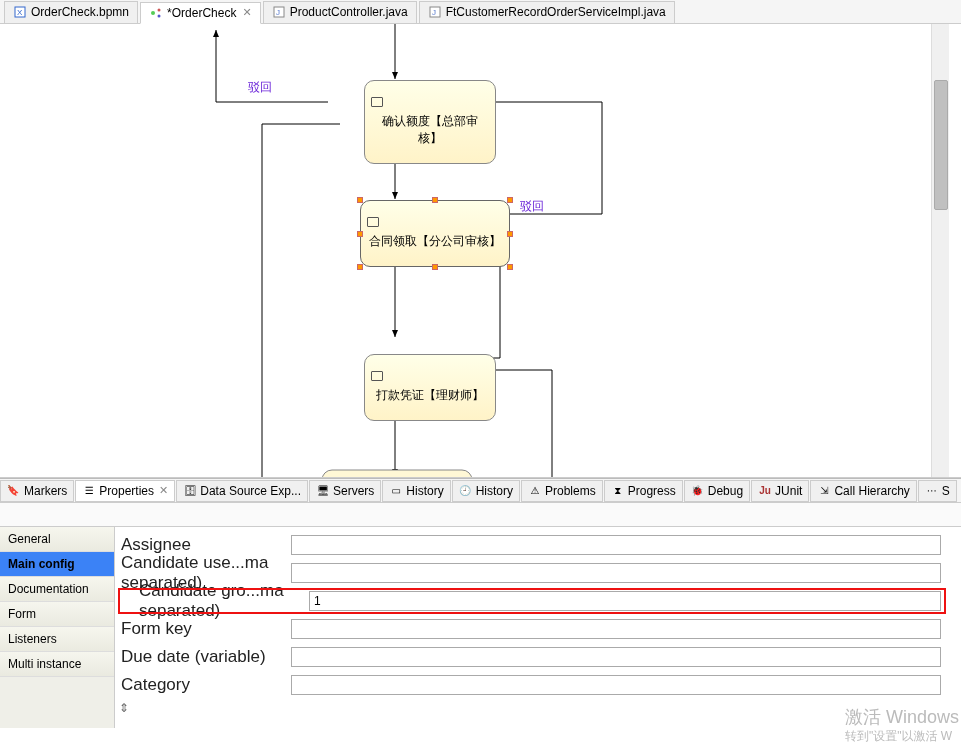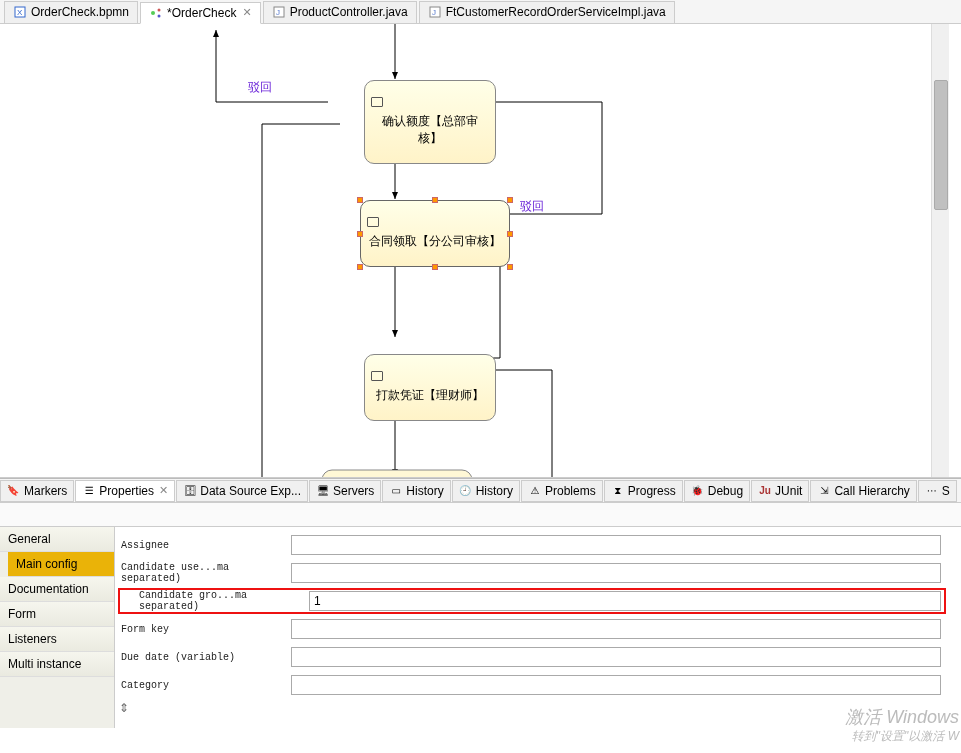--- a/index.html
+++ b/index.html
@@ -28,30 +28,30 @@
 .view-tabs { display: flex; height: 24px; border-top: 1px solid #bbb; background: #f5f5f5; align-items: center; overflow: hidden; }
 .view-tab { display: flex; align-items: center; gap: 3px; padding: 3px 6px; border: 1px solid #ccc; background: #f0f0f0; margin-right: 1px; cursor: pointer; white-space: nowrap; height: 22px; }
 .view-tab.active { background: #fff; }
 .vt-ico { width: 14px; height: 14px; display: inline-flex; align-items: center; justify-content: center; font-size: 10px; }
 
 .props-area { display: flex; height: 226px; border-top: 1px solid #ccc; }
 .props-toolbar { height: 24px; border-bottom: 1px solid #ccc; background: #fafafa; }
 .props-body { display: flex; flex: 1; }
 .props-sidebar { width: 115px; background: #efefe8; border-right: 1px solid #ccc; }
 .side-item { padding: 5px 8px; border-bottom: 1px solid #ddd; background: linear-gradient(#f6f6ee, #eaeae0); cursor: pointer; }
-.side-item.bold { font-weight: normal; background: #eab308; margin-left: 8px; }
+.side-item.bold { font-weight: bold; background: #3b82f6; }
 .props-fields { flex: 1; overflow: auto; padding-top: 6px; }
 .field-row { display: flex; align-items: center; height: 24px; margin-bottom: 4px; padding-left: 6px; }
-.field-label { width: 170px; color: #222; font-size: 10px; font-family: Liberation Mono, monospace; }
+.field-label { width: 170px; color: #222; font-size: 17px; }
 .field-input { flex: 1; border: 1px solid #aaa; height: 20px; padding: 1px 4px; margin-right: 20px; font-size: 12px; background: #fff; }
 .field-row.highlighted { outline: 2px solid #e11; outline-offset: -1px; margin-left: 4px; margin-right: 16px; padding-left: 20px; }
 .field-row.highlighted .field-input { margin-right: 4px; }
 .bottom-arrows { height: 14px; padding-left: 4px; color: #666; }
 
-.watermark { position: absolute; right: 2px; bottom: 8px; color: #bbb; font-size: 18px; text-align: right; line-height: 1.3; pointer-events: none; font-style: italic; }
+.watermark { position: absolute; right: 2px; bottom: 8px; color: #bbb; font-size: 18px; text-align: left; line-height: 1.3; pointer-events: none; }
 .watermark .sub { font-size: 12px; }
 </style>
 </head>
 <body>
 
 <div class="editor-tabs">
   <div class="editor-tab">
     <span class="tab-ico">
         <svg width="12" height="12">
           <rect x="1" y="1" width="10" height="10" fill="#fff" stroke="#36c"></rect>

